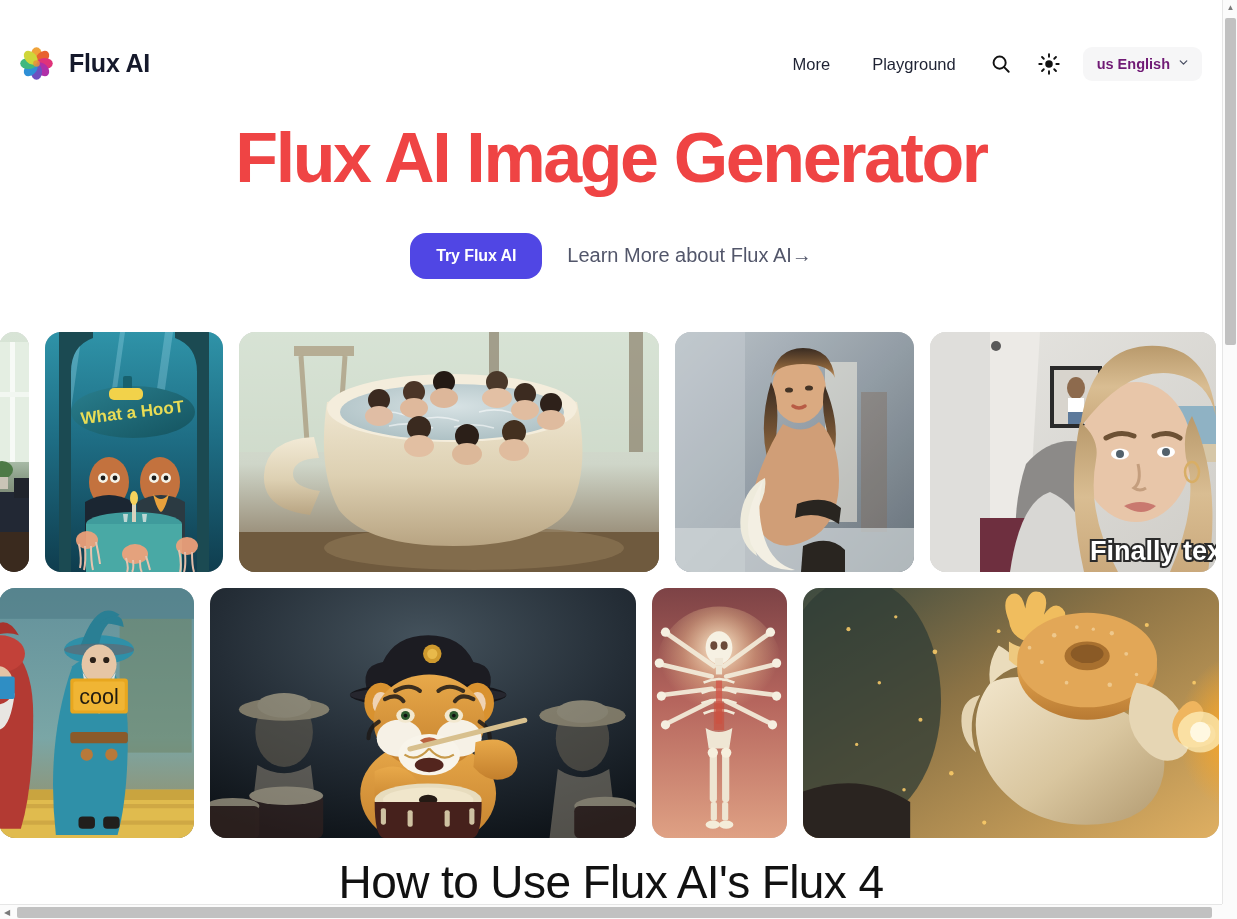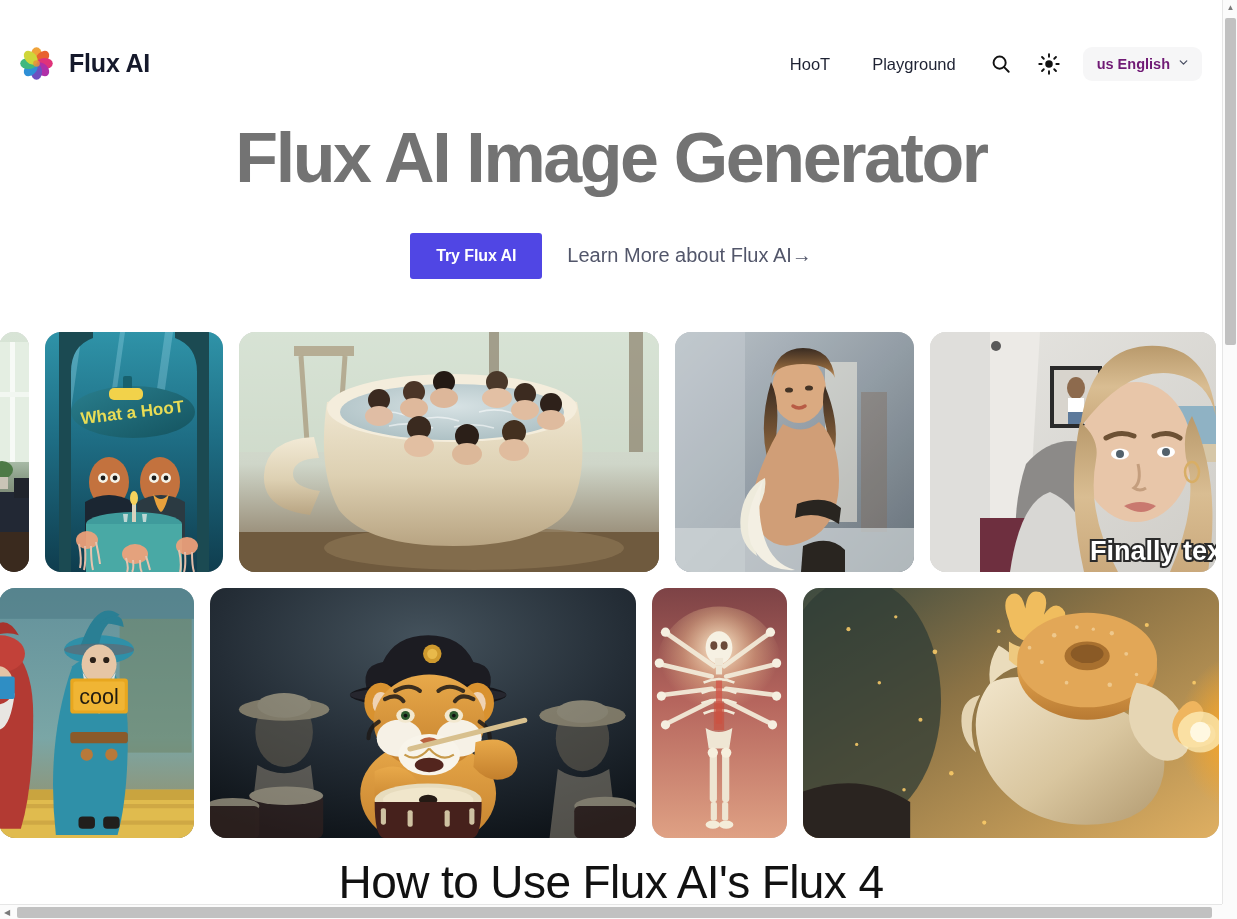--- a/index.html
+++ b/index.html
@@ -101,39 +101,39 @@
   
   .hero {
     position: absolute;
     left: 0; top: 112px;
     width: 1222px;
     text-align: center;
   }
   .hero-title {
     font-size: 70px;
     font-weight: 700;
-    color: #737373;
+    color: #ef4444;
     letter-spacing: -2.4px;
     line-height: 1.04;
     padding-top: 10px;
   }
   .hero-actions {
     margin-top: 38px;
     display: flex;
     align-items: center;
     justify-content: center;
     gap: 25px;
   }
   .btn-primary {
     background: #5046e4;
     color: #ffffff;
     font-size: 16px;
     font-weight: 700;
     border: none;
-    border-radius: 3px;
+    border-radius: 16px;
     padding: 14px 26px;
     cursor: pointer;
     letter-spacing: -0.1px;
     font-family: "Liberation Sans", sans-serif;
   }
   .btn-link {
     font-size: 20px;
     color: #52566a;
     font-weight: 500;
     cursor: pointer;
@@ -257,21 +257,21 @@
               <ellipse cx="0" cy="-22" rx="15" ry="22" fill="#3fb87f" transform="rotate(270)"></ellipse>
               <ellipse cx="0" cy="-22" rx="15" ry="22" fill="#cfd63a" transform="rotate(315)"></ellipse>
               <circle cx="0" cy="0" r="9" fill="#e8913a" opacity="0.85"></circle>
             </g>
           </svg>
         </span>
         <span class="brand-name">Flux AI</span>
       </div>
 
       <div class="nav">
-        <span class="nav-link">HooT</span>
+        <span class="nav-link">More</span>
         <span class="nav-link">Playground</span>
 
         <span class="icon-btn">
           <svg width="22" height="22" viewBox="0 0 24 24" fill="none" stroke="#111" stroke-width="2.1" stroke-linecap="round">
             <circle cx="10.5" cy="10.5" r="6.6"></circle>
             <line x1="15.4" y1="15.4" x2="20.4" y2="20.4"></line>
           </svg>
         </span>
 
         <span class="icon-btn">

